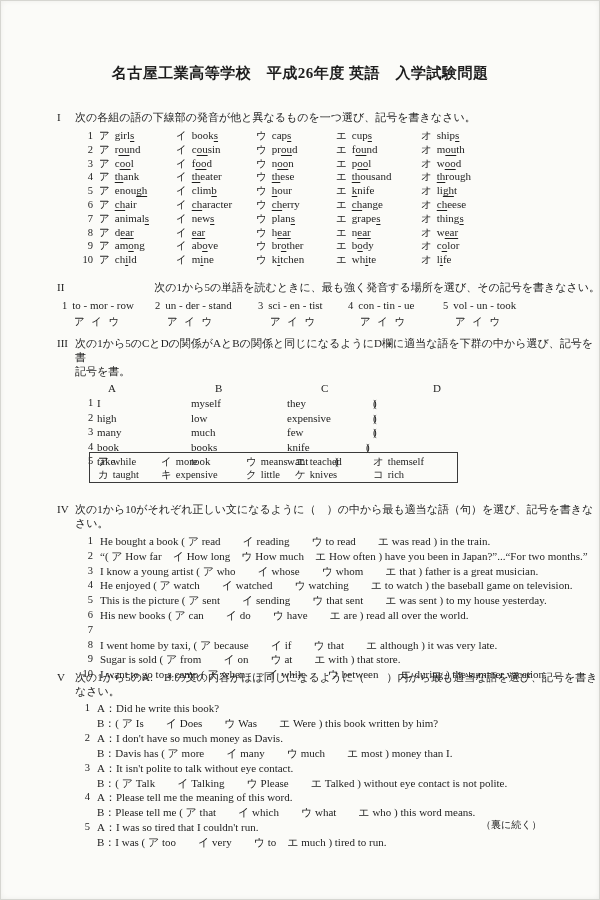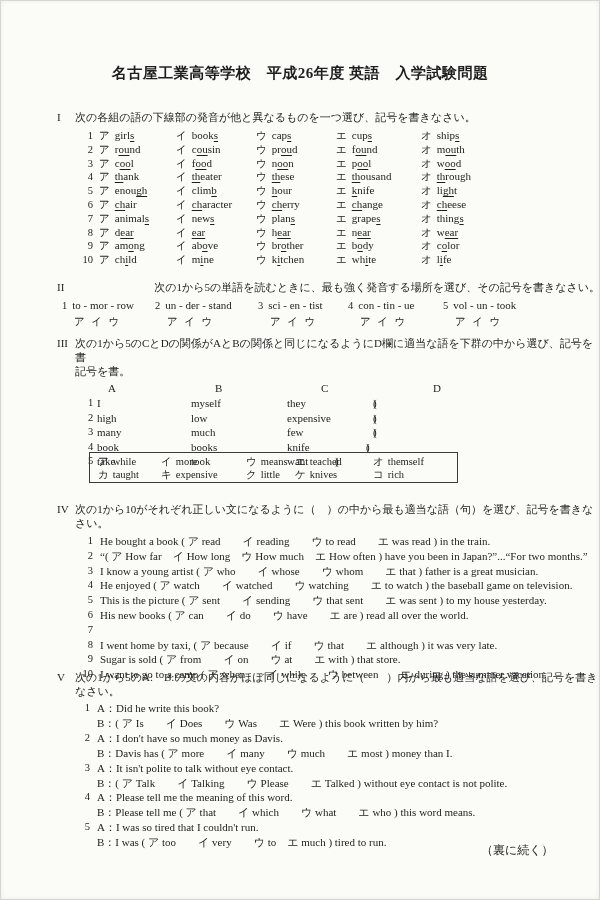--- a/index.html
+++ b/index.html
@@ -74,21 +74,21 @@
   .s4-items{margin-top:4px;}
   .s4-item{display:flex;font-size:11px;line-height:14.8px;padding-left:80px;}
   .s4-item .num{width:13px;text-align:right;margin-right:7px;font-size:10.5px;flex:none;}
   .s4-item .txt{white-space:pre;overflow:hidden;}
 
   
   .s5-items{margin-top:3px;}
   .s5-line{display:flex;font-size:11px;line-height:14.9px;padding-left:77px;}
   .s5-line .num{width:13px;text-align:right;margin-right:7px;font-size:10.5px;flex:none;}
   .s5-line .txt{white-space:pre;overflow:hidden;}
-  .footer-note{position:absolute;top:842px;left:481px;font-size:12px;}
+  .footer-note{position:absolute;top:818px;left:481px;font-size:10px;}
 </style>
 </head>
 <body>
 
 <div class="page">
   <h1 class="title">名古屋工業高等学校　平成26年度 英語　入学試験問題</h1>
 
   <section id="s1">
     <div class="instr">
       <span class="marker">I</span>

